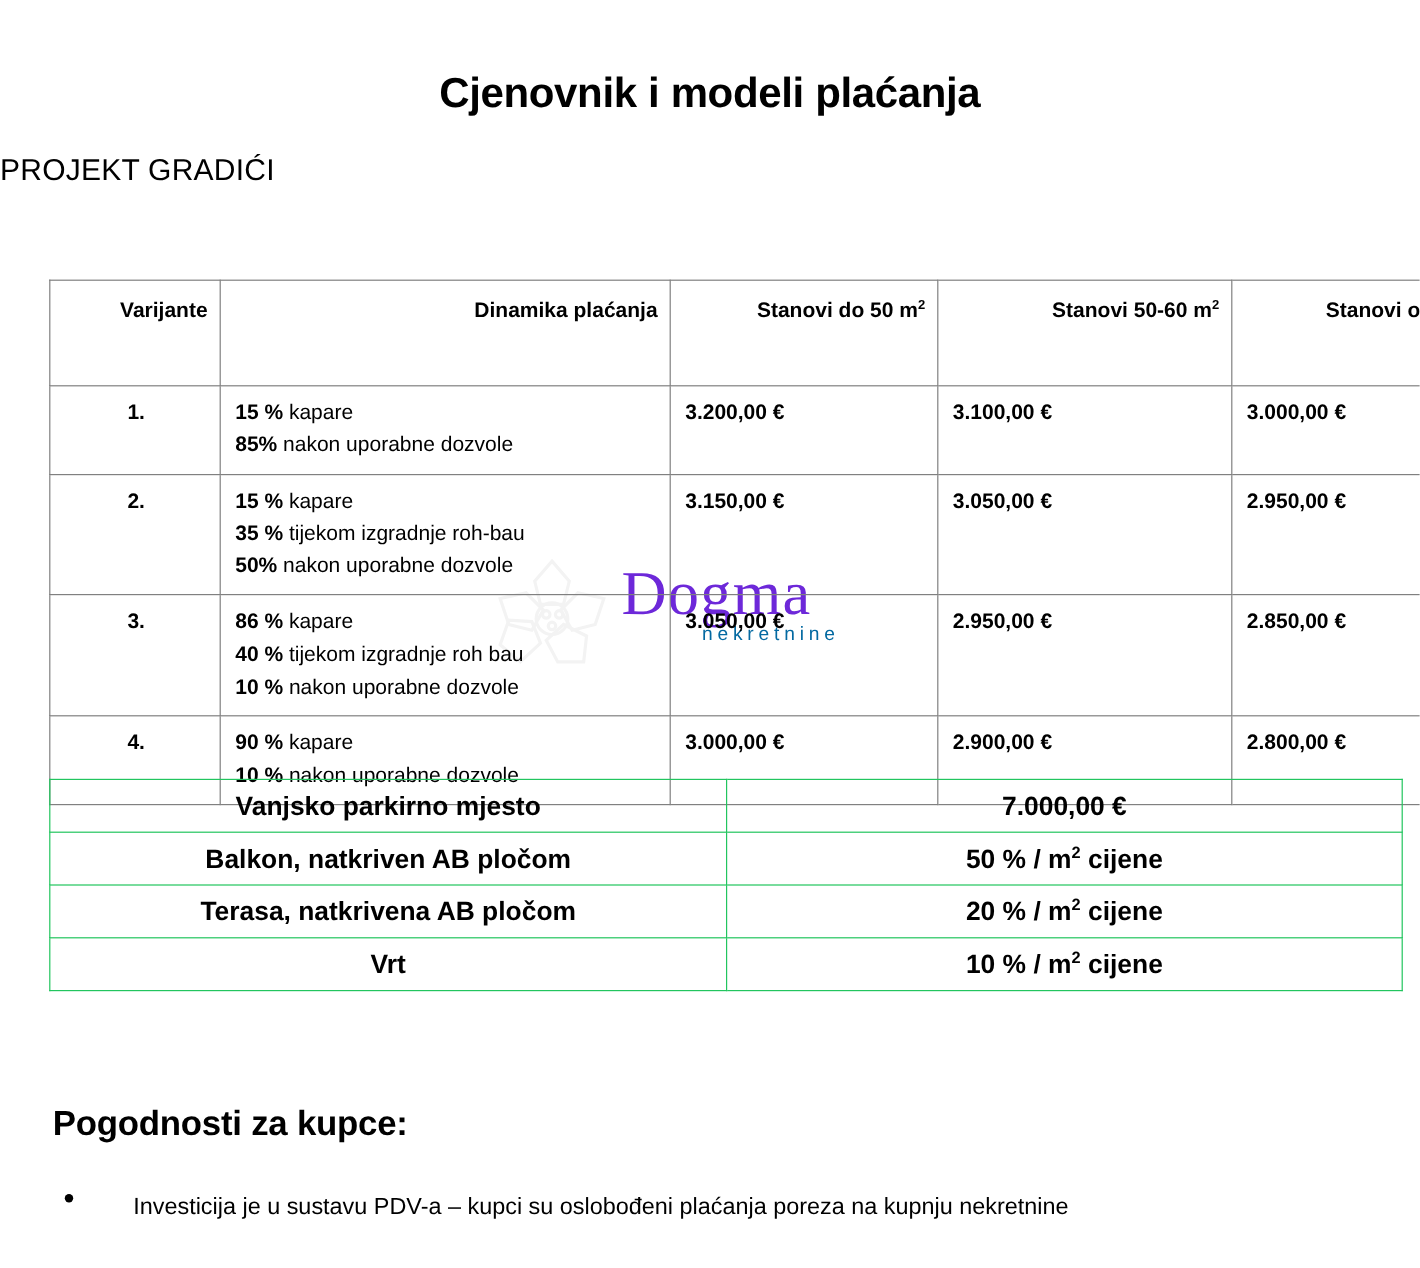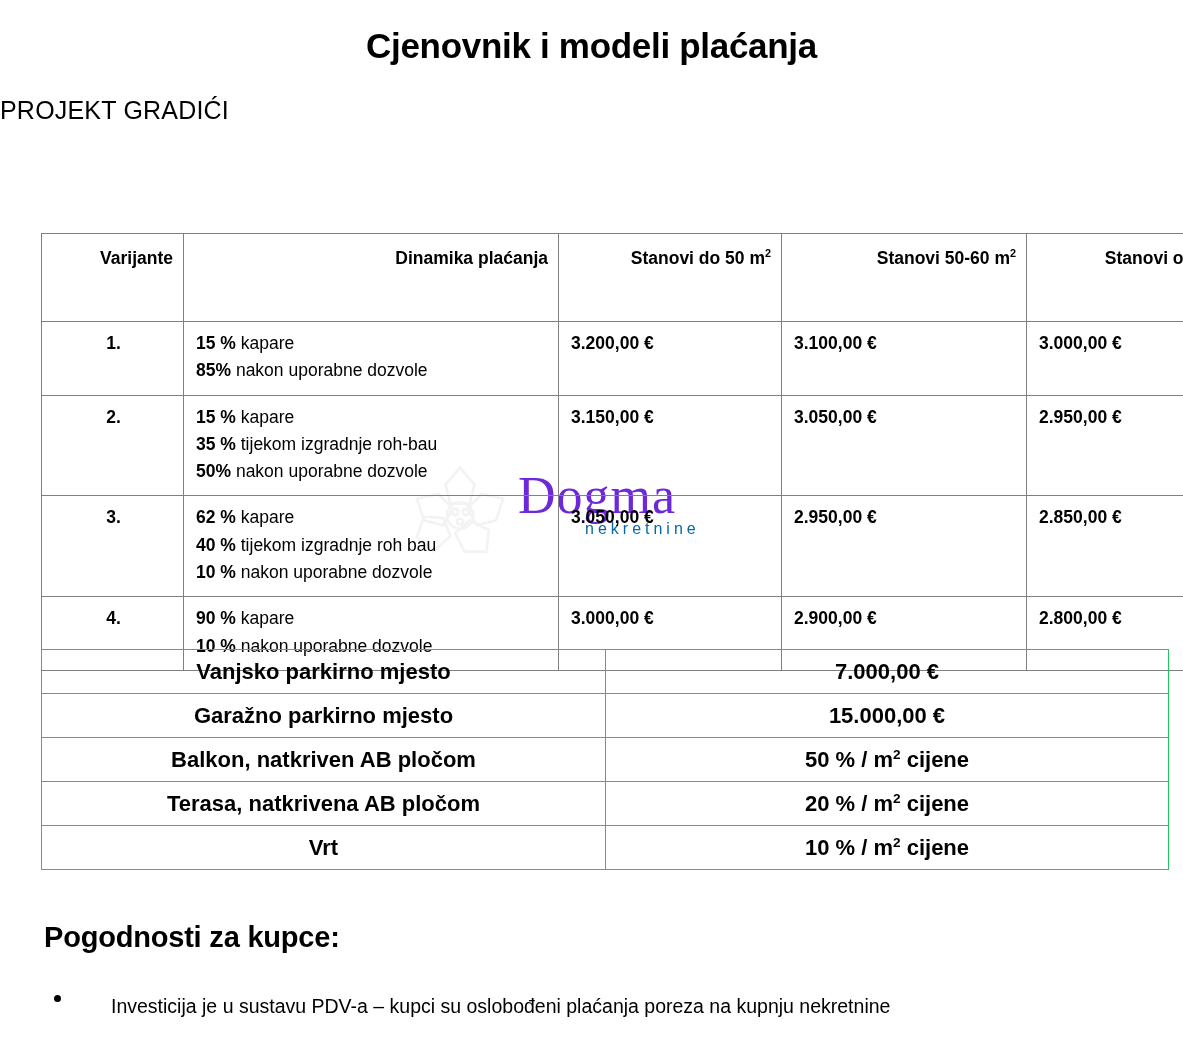--- a/index.html
+++ b/index.html
@@ -23,21 +23,21 @@
     height: 1057px;
   }
 
   
   .doc-title {
     text-align: center;
     font-size: 35px;
     font-weight: bold;
     letter-spacing: -0.3px;
     margin: 0;
-    padding-top: 26px;
+    padding-top: 58px;
     line-height: 1.15;
   }
   .doc-subtitle {
     text-align: left;
     font-size: 25px;
     font-weight: normal;
     margin: 0;
     padding-top: 30px;
     letter-spacing: 0.2px;
   }
@@ -254,21 +254,21 @@
               <div class="din-line"><b>35 %</b><span class="din-rest"> tijekom izgradnje roh-bau</span></div>
               <div class="din-line"><b>50%</b><span class="din-rest"> nakon uporabne dozvole</span></div>
             </td>
             <td class="cell-price">3.150,00 €</td>
             <td class="cell-price">3.050,00 €</td>
             <td class="cell-price">2.950,00 €</td>
           </tr>
           <tr>
             <td class="cell-var">3.</td>
             <td class="cell-din">
-              <div class="din-line"><b>62 %</b><span class="din-rest"> kapare</span></div>
+              <div class="din-line"><b>86 %</b><span class="din-rest"> kapare</span></div>
               <div class="din-line"><b>40 %</b><span class="din-rest"> tijekom izgradnje roh bau</span></div>
               <div class="din-line"><b>10 %</b><span class="din-rest"> nakon uporabne dozvole</span></div>
             </td>
             <td class="cell-price">3.050,00 €</td>
             <td class="cell-price">2.950,00 €</td>
             <td class="cell-price">2.850,00 €</td>
           </tr>
           <tr>
             <td class="cell-var">4.</td>
             <td class="cell-din">
@@ -284,24 +284,20 @@
   </div>
 
   <div class="table-wrap-2">
     <table class="extras">
       <tbody id="extras-body">
           <tr>
             <td class="extras-label">Vanjsko parkirno mjesto</td>
             <td class="extras-value">7.000,00 €</td>
           </tr>
           <tr>
-            <td class="extras-label">Garažno parkirno mjesto</td>
-            <td class="extras-value">15.000,00 €</td>
-          </tr>
-          <tr>
             <td class="extras-label">Balkon, natkriven AB pločom</td>
             <td class="extras-value"><span>50 % / m</span><sup>2</sup><span> cijene</span></td>
           </tr>
           <tr>
             <td class="extras-label">Terasa, natkrivena AB pločom</td>
             <td class="extras-value"><span>20 % / m</span><sup>2</sup><span> cijene</span></td>
           </tr>
           <tr>
             <td class="extras-label">Vrt</td>
             <td class="extras-value"><span>10 % / m</span><sup>2</sup><span> cijene</span></td>

